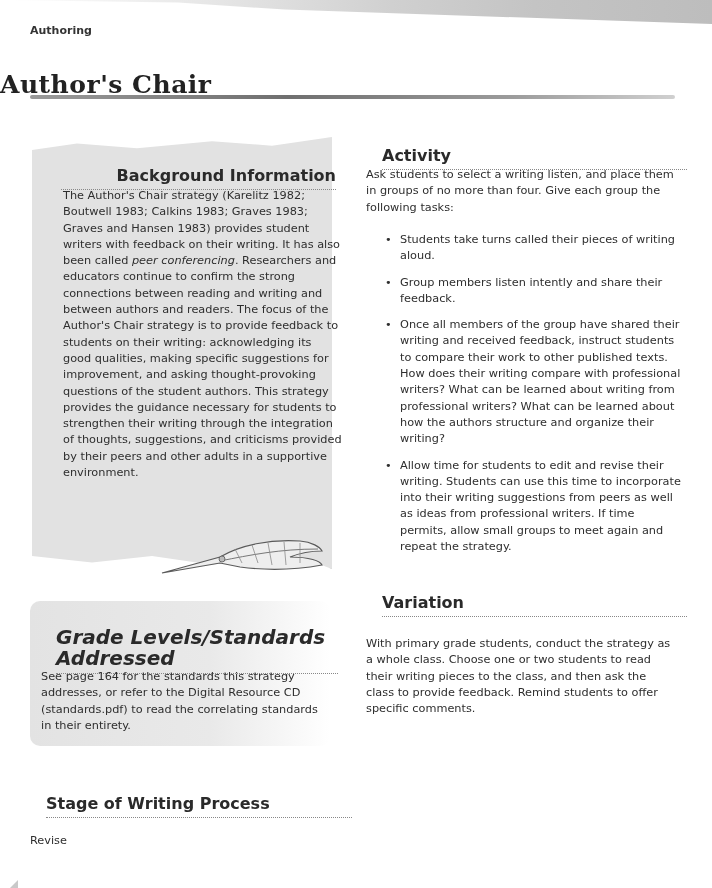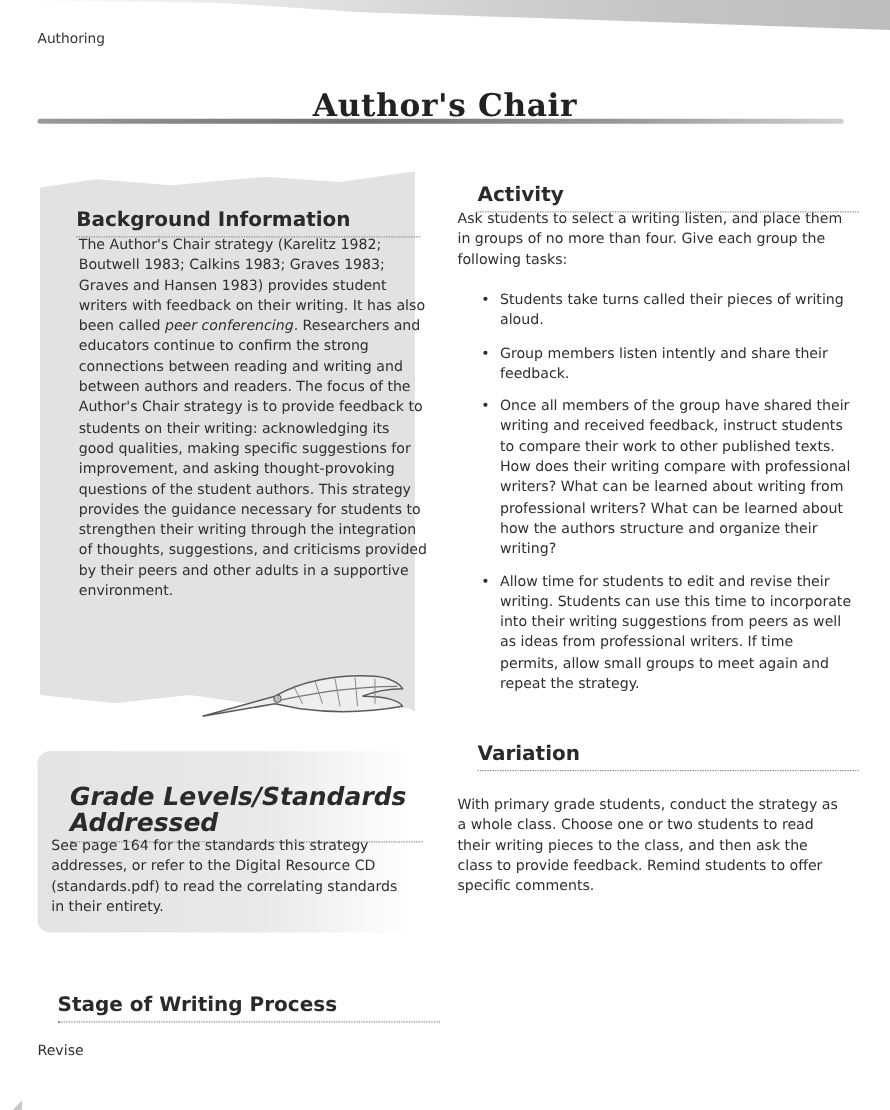--- a/index.html
+++ b/index.html
@@ -7,43 +7,43 @@
       width: 712px; height: 888px; overflow: hidden; position: relative;
       background: #ffffff; color: #2b2b2b;
       font-family: "DejaVu Sans", sans-serif;
     }
     .top-banner {
       position: absolute; left: 0; top: 0; width: 712px; height: 24px;
       background: linear-gradient(90deg, #ffffff 0%, #e6e6e6 30%, #d0d0d0 55%, #c4c4c4 75%, #bdbdbd 100%);
       clip-path: polygon(0 0, 100% 0, 100% 100%, 40% 40%, 25% 10%, 0 0);
     }
     .section-label {
-      position: absolute; left: 30px; top: 24px; font-size: 11px; color: #333;
+      position: absolute; left: 30px; top: 24px; font-size: 11px; color: #333; font-weight: bold;
     }
     .page-title {
-      position: absolute; left: 0; width: 712px; top: 53px; text-align: center;
+      position: absolute; left: 0; width: 712px; top: 53px; 
       font-family: "DejaVu Serif", serif; font-weight: bold; font-size: 25px; color: #222;
       letter-spacing: 0.5px;
     }
     .title-rule {
       position: absolute; left: 30px; top: 95px; width: 645px; height: 4px;
       background: linear-gradient(90deg, #9a9a9a, #6f6f6f 40%, #9c9c9c 75%, #d0d0d0);
       border-radius: 2px; filter: blur(0.4px);
     }
     .bg-box {
       position: absolute; left: 32px; top: 137px; width: 300px; height: 432px;
       background: #e2e2e2;
       box-shadow: 3px 3px 4px rgba(0,0,0,0.25);
       clip-path: polygon(0 3%, 15% 1.5%, 35% 2.6%, 60% 1%, 80% 2%, 100% 0, 100% 100%, 85% 96%, 60% 99%, 40% 97%, 20% 98.5%, 0 97%);
     }
     .sidebar-heading {
       font-weight: bold; color: #2a2a2a; margin: 16px;
       border-bottom: 1px dotted #888; padding-bottom: 4px;
     }
-    .bg-heading { position: absolute; left: 45px; top: 150px; width: 275px; font-size: 16px; }
+    .bg-heading { position: absolute; left: 45px; top: 150px; width: 275px; font-size: 16px; text-align: right; }
     .bg-text {
       position: absolute; left: 45px; top: 188px; width: 280px;
       font-size: 11.3px; line-height: 16.3px; color: #2e2e2e; margin-left: 18px;
     }
     .bg-text em { font-style: italic; }
     .feather {
       position: absolute; left: 160px; top: 535px; width: 165px; height: 42px;
     }
     .grade-box {
       position: absolute; left: 30px; top: 601px; width: 300px; height: 145px;

